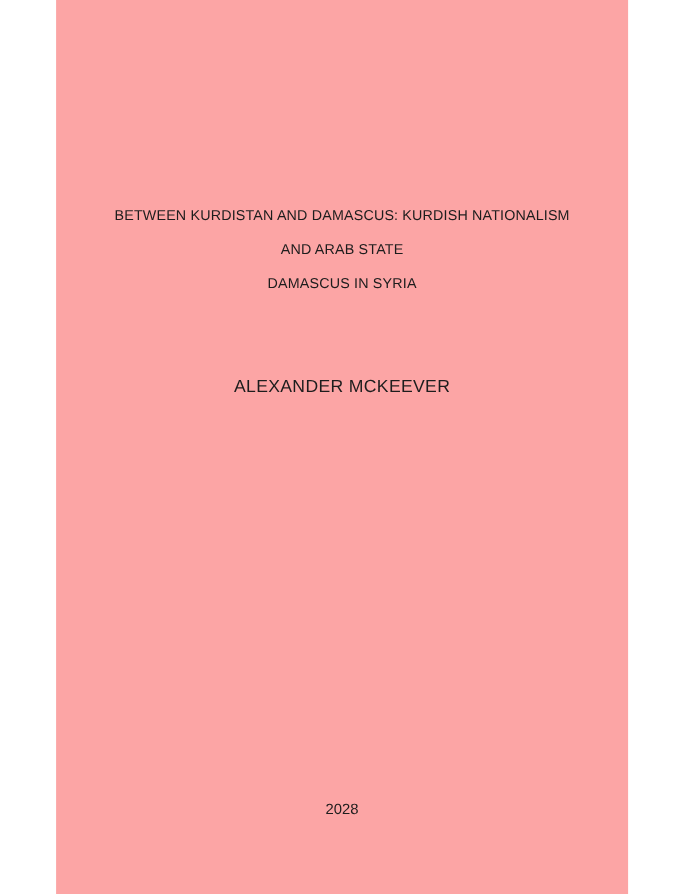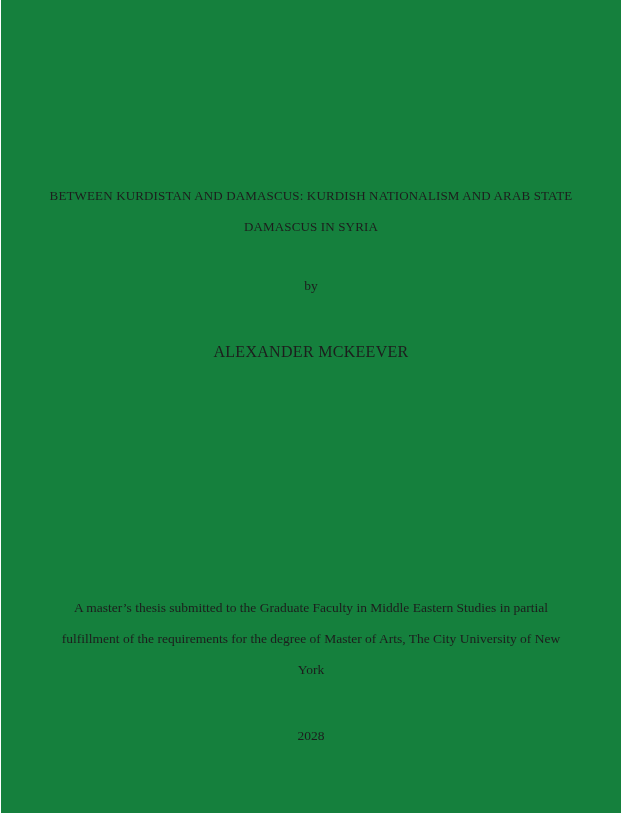--- a/index.html
+++ b/index.html
@@ -2,26 +2,26 @@
 <html><head>
 <meta charset="utf-8">
 <style>
   html, body {
     margin: 0;
     padding: 0;
     background: #ffffff;
   }
   .page {
     position: relative;
-    width: 620px;
+    width: 520px;
     height: 813px;
     margin: 0 auto;
-    background: #15803d;
+    background: #fca5a5;
     overflow: hidden;
-    font-family: Liberation Serif, serif;
+    font-family: Liberation Sans, sans-serif;
     color: #1d1d1d;
   }
   .block {
     position: absolute;
     left: 41px;
     right: 41px;
     text-align: center;
   }
   .thesis-title {
     top: 180px;
@@ -54,25 +54,19 @@
 </head>
 <body>
 
 <div class="page">
 
   <div class="block thesis-title">
     <div>BETWEEN KURDISTAN AND DAMASCUS: KURDISH NATIONALISM AND ARAB STATE</div>
     <div>DAMASCUS IN SYRIA</div>
   </div>
 
-  <div class="block byline">by</div>
 
   <div class="block author">ALEXANDER MCKEEVER</div>
 
-  <div class="block submission">
-    <div>A master’s thesis submitted to the Graduate Faculty in Middle Eastern Studies in partial</div>
-    <div>fulfillment of the requirements for the degree of Master of Arts, The City University of New</div>
-    <div>York</div>
-  </div>
 
   <div class="block year">2028</div>
 
 </div>
 
 </body></html>

